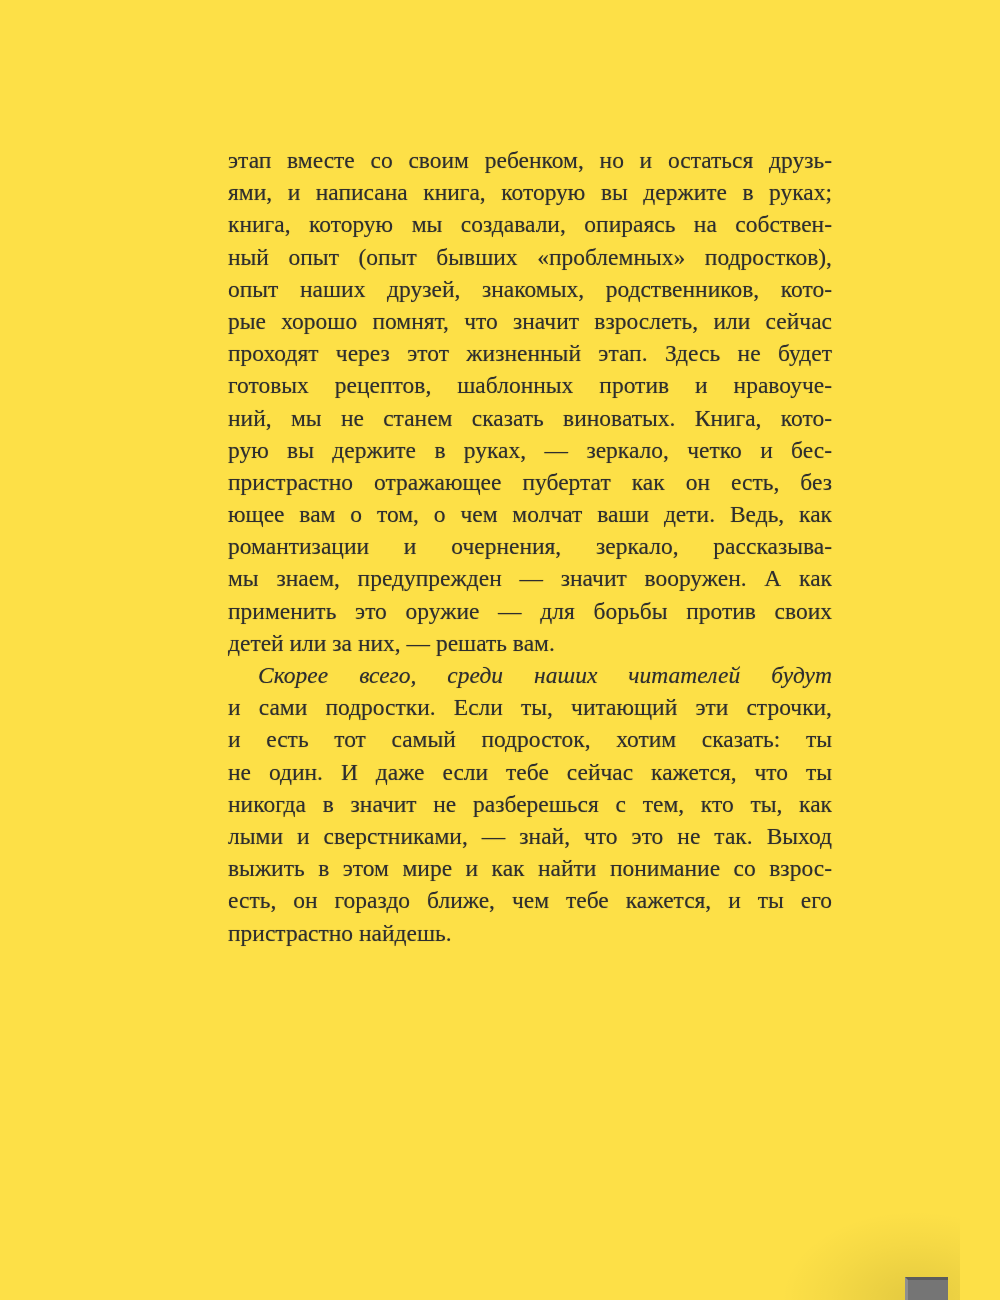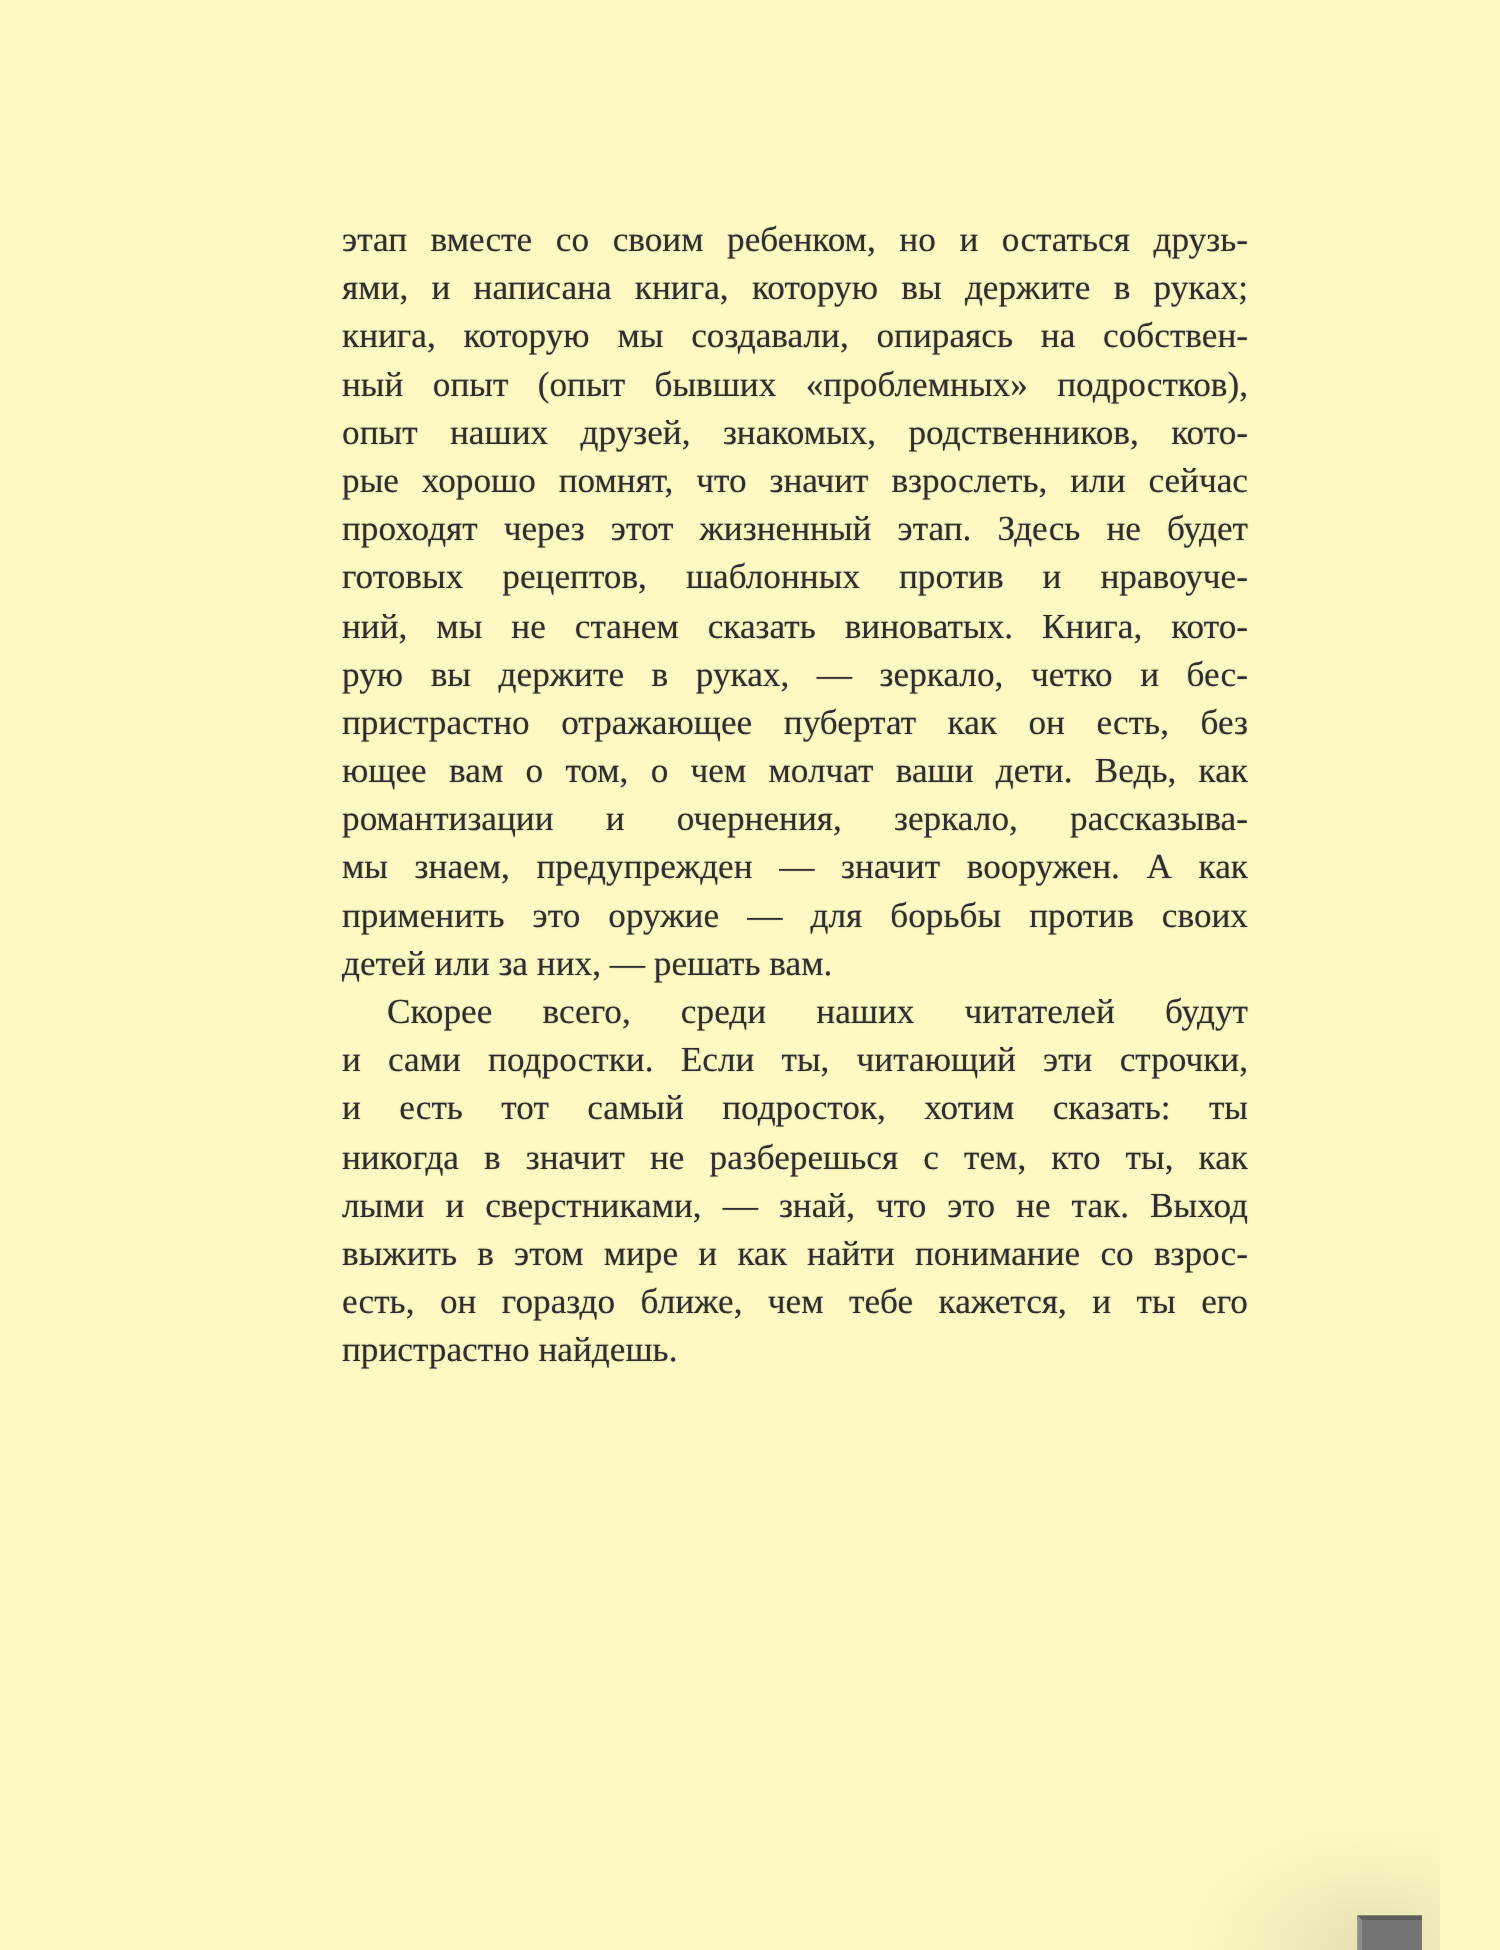--- a/index.html
+++ b/index.html
@@ -10,21 +10,21 @@
     width: 1000px;
     height: 1300px;
     background: #ffffff;
     overflow: hidden;
     position: relative;
     font-family: "Liberation Serif", serif;
   }
   .scan-page {
     position: absolute;
     inset: 0;
-    background: #fef9c3;
+    background: #fde047;
   }
   .text-block {
     position: absolute;
     left: 228px;
     top: 144px;
     width: 604px;
     font-family: "Liberation Serif", serif;
     font-size: 23.5px;
     color: #2e2e2e;
     text-shadow: 0 0 1px rgba(45,45,45,0.45);
@@ -36,20 +36,21 @@
     text-align: justify;
     text-align-last: justify;
     white-space: normal;
     overflow: visible;
   }
   .text-line.para-end {
     text-align-last: left;
   }
   .text-line.indent {
     text-indent: 30px;
+    font-style: italic;
   }
   
   .corner-shade {
     position: absolute;
     right: 40px;
     bottom: 0;
     width: 180px;
     height: 90px;
     background: radial-gradient(ellipse at 75% 100%, rgba(0,0,0,0.10) 0%, rgba(0,0,0,0.03) 45%, rgba(0,0,0,0) 70%);
     pointer-events: none;
@@ -84,20 +85,21 @@
       <div class="text-line">рую вы держите в руках, — зеркало, четко и бес-</div>
       <div class="text-line">пристрастно отражающее пубертат как он есть, без</div>
       <div class="text-line">ющее вам о том, о чем молчат ваши дети. Ведь, как</div>
       <div class="text-line">романтизации и очернения, зеркало, рассказыва-</div>
       <div class="text-line">мы знаем, предупрежден — значит вооружен. А как</div>
       <div class="text-line">применить это оружие — для борьбы против своих</div>
       <div class="text-line para-end">детей или за них, — решать вам.</div>
       <div class="text-line indent">Скорее всего, среди наших читателей будут</div>
       <div class="text-line">и сами подростки. Если ты, читающий эти строчки,</div>
       <div class="text-line">и есть тот самый подросток, хотим сказать: ты</div>
+      <div class="text-line">не один. И даже если тебе сейчас кажется, что ты</div>
       <div class="text-line">никогда в значит не разберешься с тем, кто ты, как</div>
       <div class="text-line">лыми и сверстниками, — знай, что это не так. Выход</div>
       <div class="text-line">выжить в этом мире и как найти понимание со взрос-</div>
       <div class="text-line">есть, он гораздо ближе, чем тебе кажется, и ты его</div>
       <div class="text-line para-end">пристрастно найдешь.</div>
     </div>
   <div class="corner-shade"></div>
   <div class="corner-block"></div>
 </div>
 

